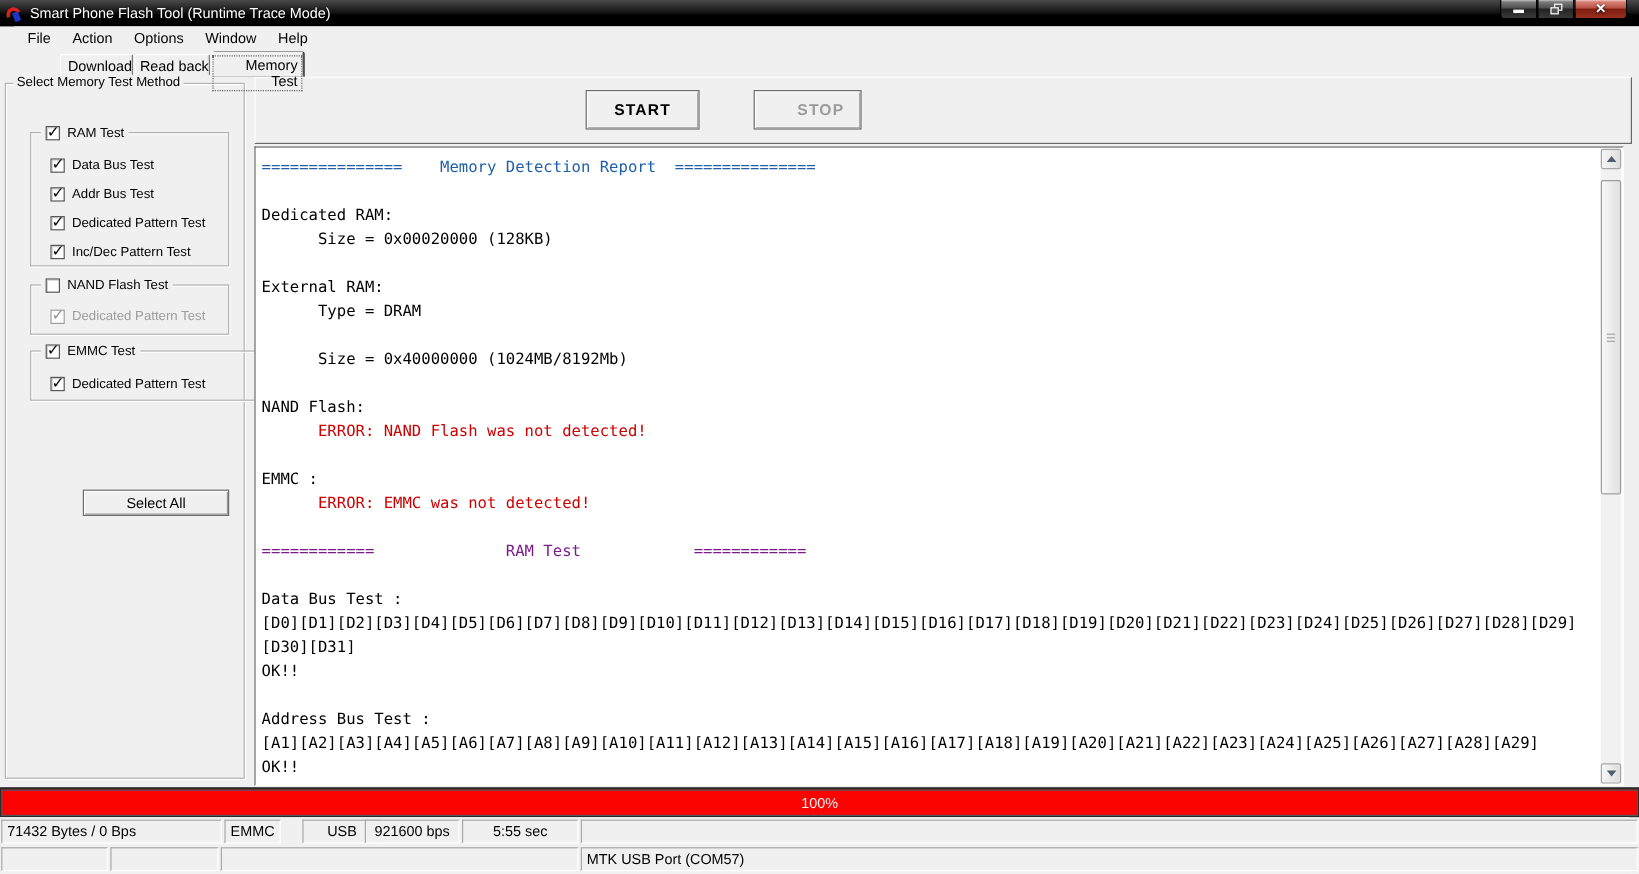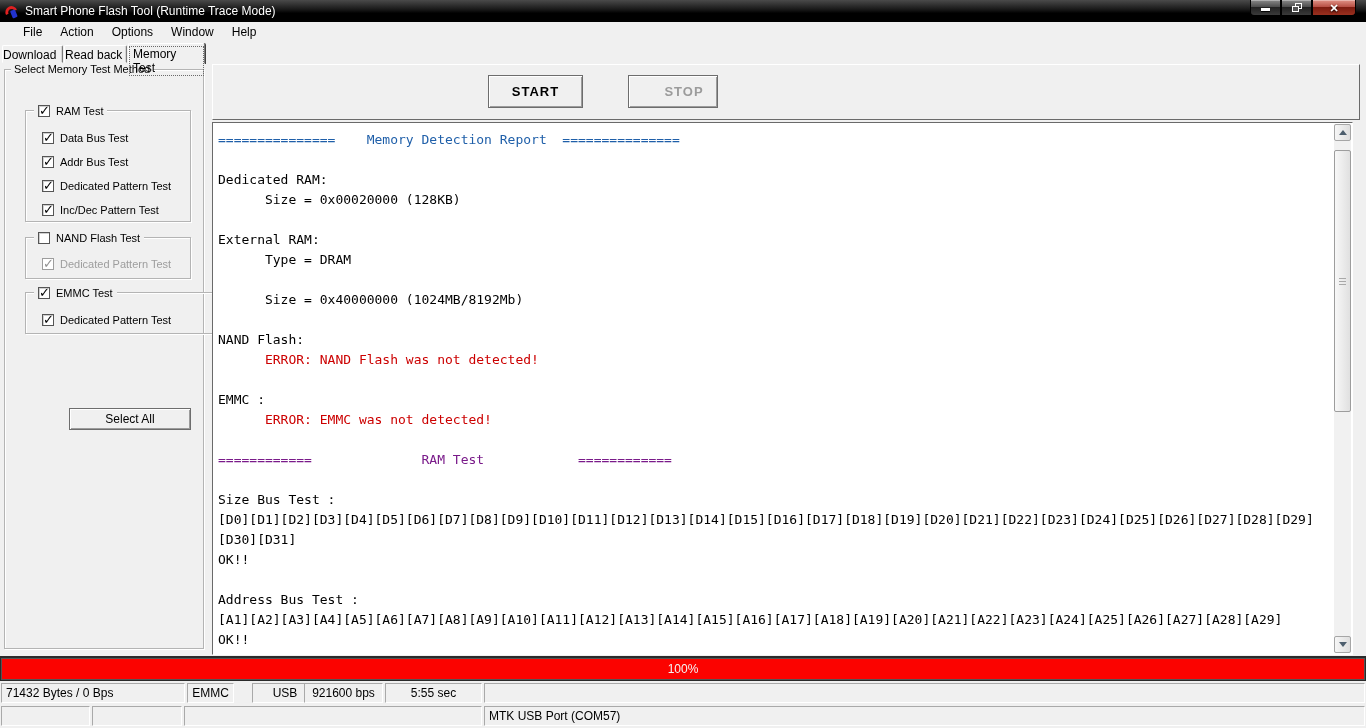--- a/index.html
+++ b/index.html
@@ -29,22 +29,22 @@
 
   
   .menubar { position:absolute; top:22px; left:12px; width:1366px; height:20px;
     background:#f0f0f0; display:flex; align-items:center; padding-left:2px; }
   .menu-item { padding:2px 9px; font-size:12px; }
 
   
   .tabstrip { position:absolute; top:42px; left:0; width:1366px; height:21px; }
   .tab { position:absolute; top:3px; height:18px; background:#f0f0f0;
     border:1px solid; border-color:#fff #7a7a7a #f0f0f0 #fff; border-radius:2px 2px 0 0;
-    box-shadow:-1px 0 0 #d5d5d5 inset; font-size:12px; text-align:left;
-    padding-top:2px; }
+    box-shadow:-1px 0 0 #d5d5d5 inset; font-size:12px; text-align:right;
+    padding-top:2px;margin-left:48px; }
   .tab.active { top:1px; height:21px; z-index:3; border-bottom:1px solid #f0f0f0;
     box-shadow:1px 0 0 #404040; }
   .tab.active .tab-inner { border:1px dotted #6a6a6a; padding:0 3px; display:inline-block; }
 
   
   .content { position:absolute; top:63px; left:0; width:1366px; height:593px; background:#f0f0f0; }
 
   .groupbox { position:absolute; border:1px solid #b4b4b4;
     box-shadow:1px 1px 0 #fff, inset 1px 1px 0 #fff; }
   .group-label { position:absolute; top:-7px; left:6px; background:#f0f0f0;
@@ -220,21 +220,21 @@
         <div class="cline">      Size = 0x40000000 (1024MB/8192Mb)</div>
         <div class="cline">&nbsp;</div>
         <div class="cline">NAND Flash:</div>
         <div class="cline c-error">      ERROR: NAND Flash was not detected!</div>
         <div class="cline">&nbsp;</div>
         <div class="cline">EMMC :</div>
         <div class="cline c-error">      ERROR: EMMC was not detected!</div>
         <div class="cline">&nbsp;</div>
         <div class="cline c-section">============              RAM Test            ============</div>
         <div class="cline">&nbsp;</div>
-        <div class="cline">Size Bus Test :</div>
+        <div class="cline">Data Bus Test :</div>
         <div class="cline">[D0][D1][D2][D3][D4][D5][D6][D7][D8][D9][D10][D11][D12][D13][D14][D15][D16][D17][D18][D19][D20][D21][D22][D23][D24][D25][D26][D27][D28][D29]</div>
         <div class="cline">[D30][D31]</div>
         <div class="cline">OK!!</div>
         <div class="cline">&nbsp;</div>
         <div class="cline">Address Bus Test :</div>
         <div class="cline">[A1][A2][A3][A4][A5][A6][A7][A8][A9][A10][A11][A12][A13][A14][A15][A16][A17][A18][A19][A20][A21][A22][A23][A24][A25][A26][A27][A28][A29]</div>
         <div class="cline">OK!!</div>
       </div>
     <div class="vscroll">
       <div class="sbtn up">

